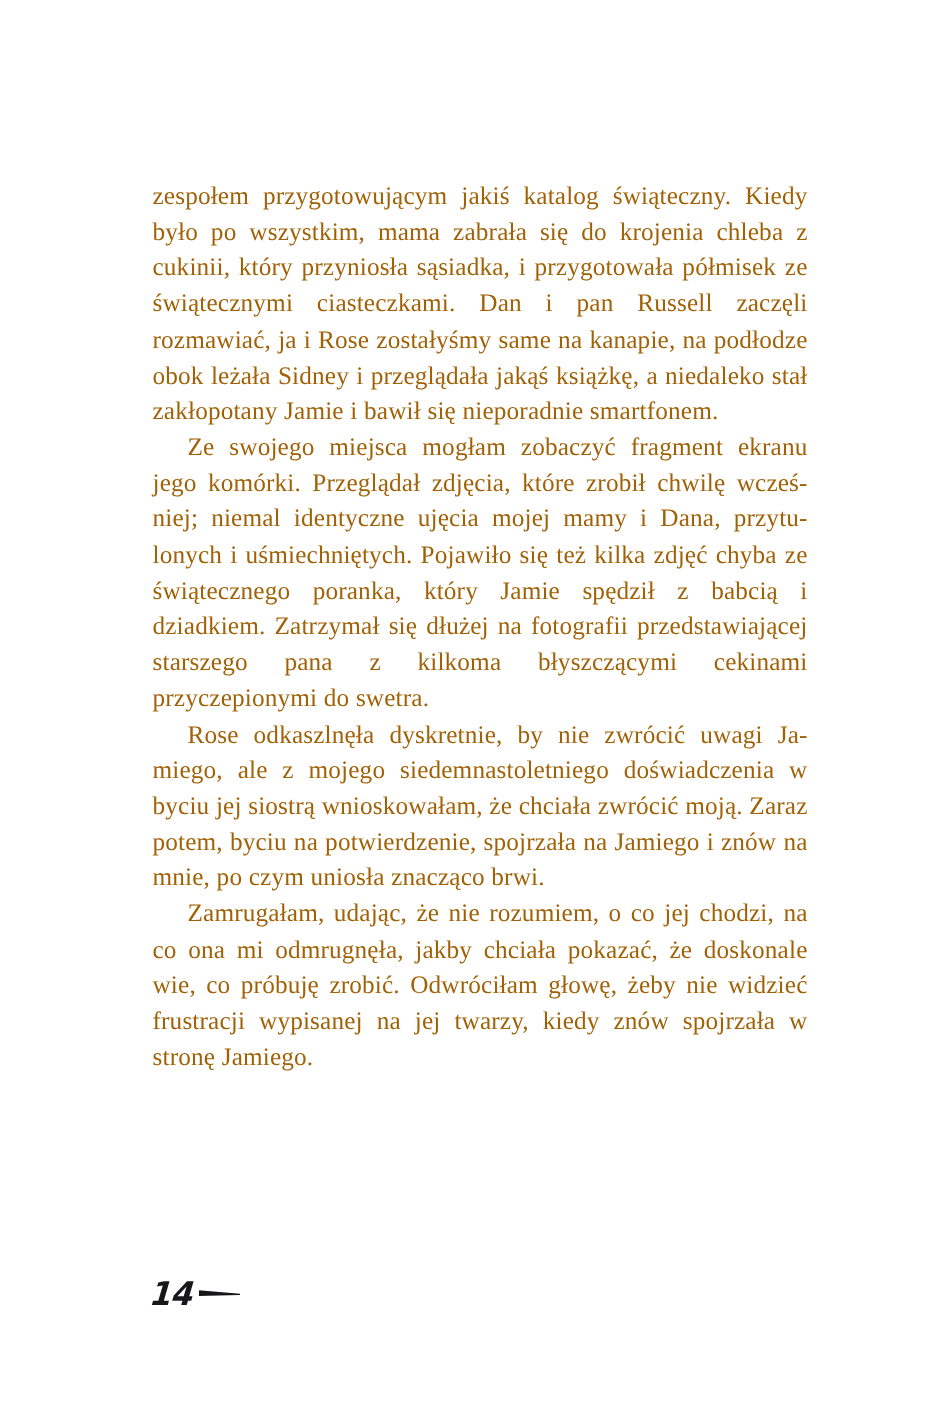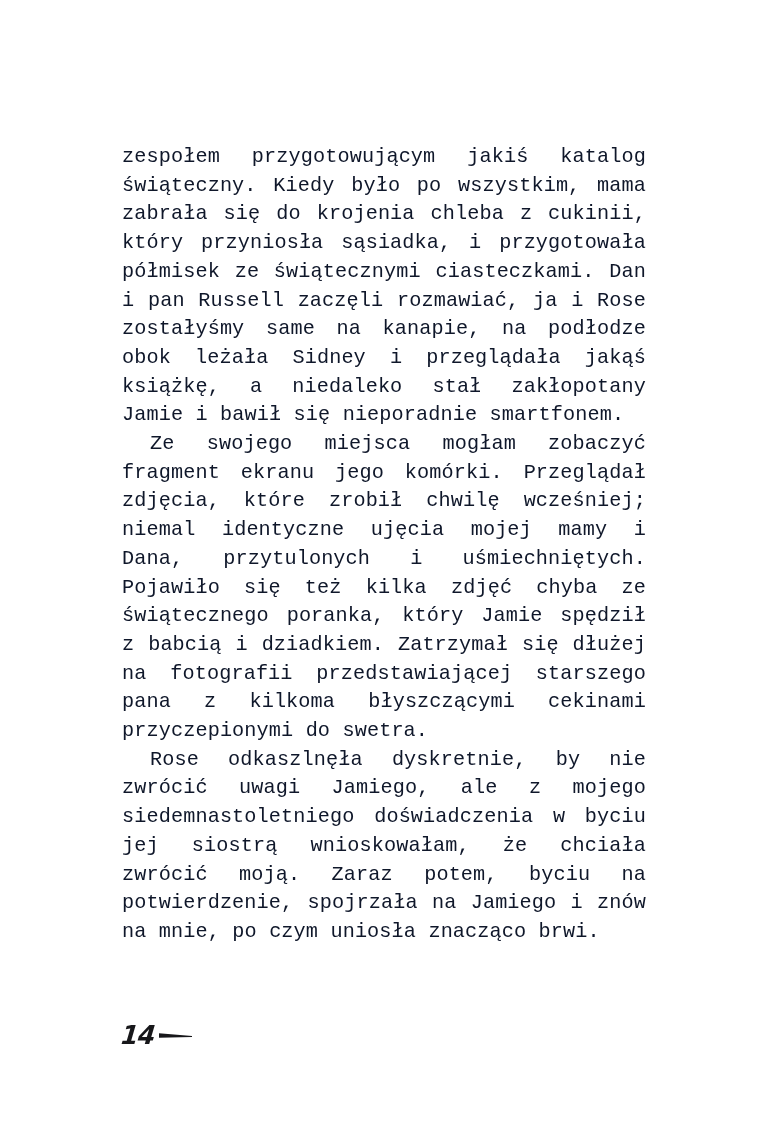--- a/index.html
+++ b/index.html
@@ -20,24 +20,24 @@
 
   .text-block {
     position: absolute;
     left: 122px;
     top: 143px;
     width: 524px;
   }
 
   .para {
     margin: 0;
-    font-family: Liberation Mono, monospace;
+    font-family: Liberation Serif, serif;
     font-size: 20.2px;
     line-height: 28.7px;
-    color: #0f172a;
+    color: #a16207;
     text-align: justify;
     text-justify: inter-word;
     text-indent: 28px;
     hyphens: manual;
     -webkit-hyphens: manual;
     word-spacing: 0.005em;
     letter-spacing: 0.006em;
   }
 
   .para.no-indent {
@@ -80,20 +80,21 @@
 </style>
 </head>
 <body>
 
 <div class="page">
 
   <div class="text-block">
     <p class="para no-indent last-line-natural">zespołem przygotowującym jakiś katalog świąteczny. Kiedy było po wszystkim, mama zabrała się do krojenia chleba z cukinii, który przyniosła sąsiadka, i przygotowała pół­misek ze świątecznymi ciasteczkami. Dan i pan Russell za­częli rozmawiać, ja i Rose zostałyśmy same na kanapie, na podłodze obok leżała Sidney i przeglądała jakąś książkę, a niedaleko stał zakłopotany Jamie i bawił się nieporad­nie smartfonem.</p>
     <p class="para last-line-natural">Ze swojego miejsca mogłam zobaczyć fragment ekranu jego komórki. Przeglądał zdjęcia, które zrobił chwilę wcześ­niej; niemal identyczne ujęcia mojej mamy i Dana, przytu­lonych i uśmiechniętych. Pojawiło się też kilka zdjęć chy­ba ze świątecznego poranka, który Jamie spędził z babcią i dziadkiem. Zatrzymał się dłużej na fotografii przedsta­wiającej starszego pana z kilkoma błyszczącymi cekinami przyczepionymi do swetra.</p>
     <p class="para last-line-natural">Rose odkaszlnęła dyskretnie, by nie zwrócić uwagi Ja­miego, ale z mojego siedemnastoletniego doświadczenia w byciu jej siostrą wnioskowałam, że chciała zwrócić moją. Zaraz potem, byciu na potwierdzenie, spojrzała na Jamiego i znów na mnie, po czym uniosła znacząco brwi.</p>
+    <p class="para last-line-natural">Zamrugałam, udając, że nie rozumiem, o co jej chodzi, na co ona mi odmrugnęła, jakby chciała pokazać, że do­skonale wie, co próbuję zrobić. Odwróciłam głowę, żeby nie widzieć frustracji wypisanej na jej twarzy, kiedy znów spojrzała w stronę Jamiego.</p>
   </div>
 
   <div class="folio">
     <span class="folio-number">14</span>
     <span class="folio-dash">
       <svg width="34" height="10" viewBox="0 0 34 10" aria-hidden="true">
         <polygon points="0,1.2 33,4.0 33,5.0 0,5.8" fill="#17171a"></polygon>
       </svg>
     </span>
   </div>

